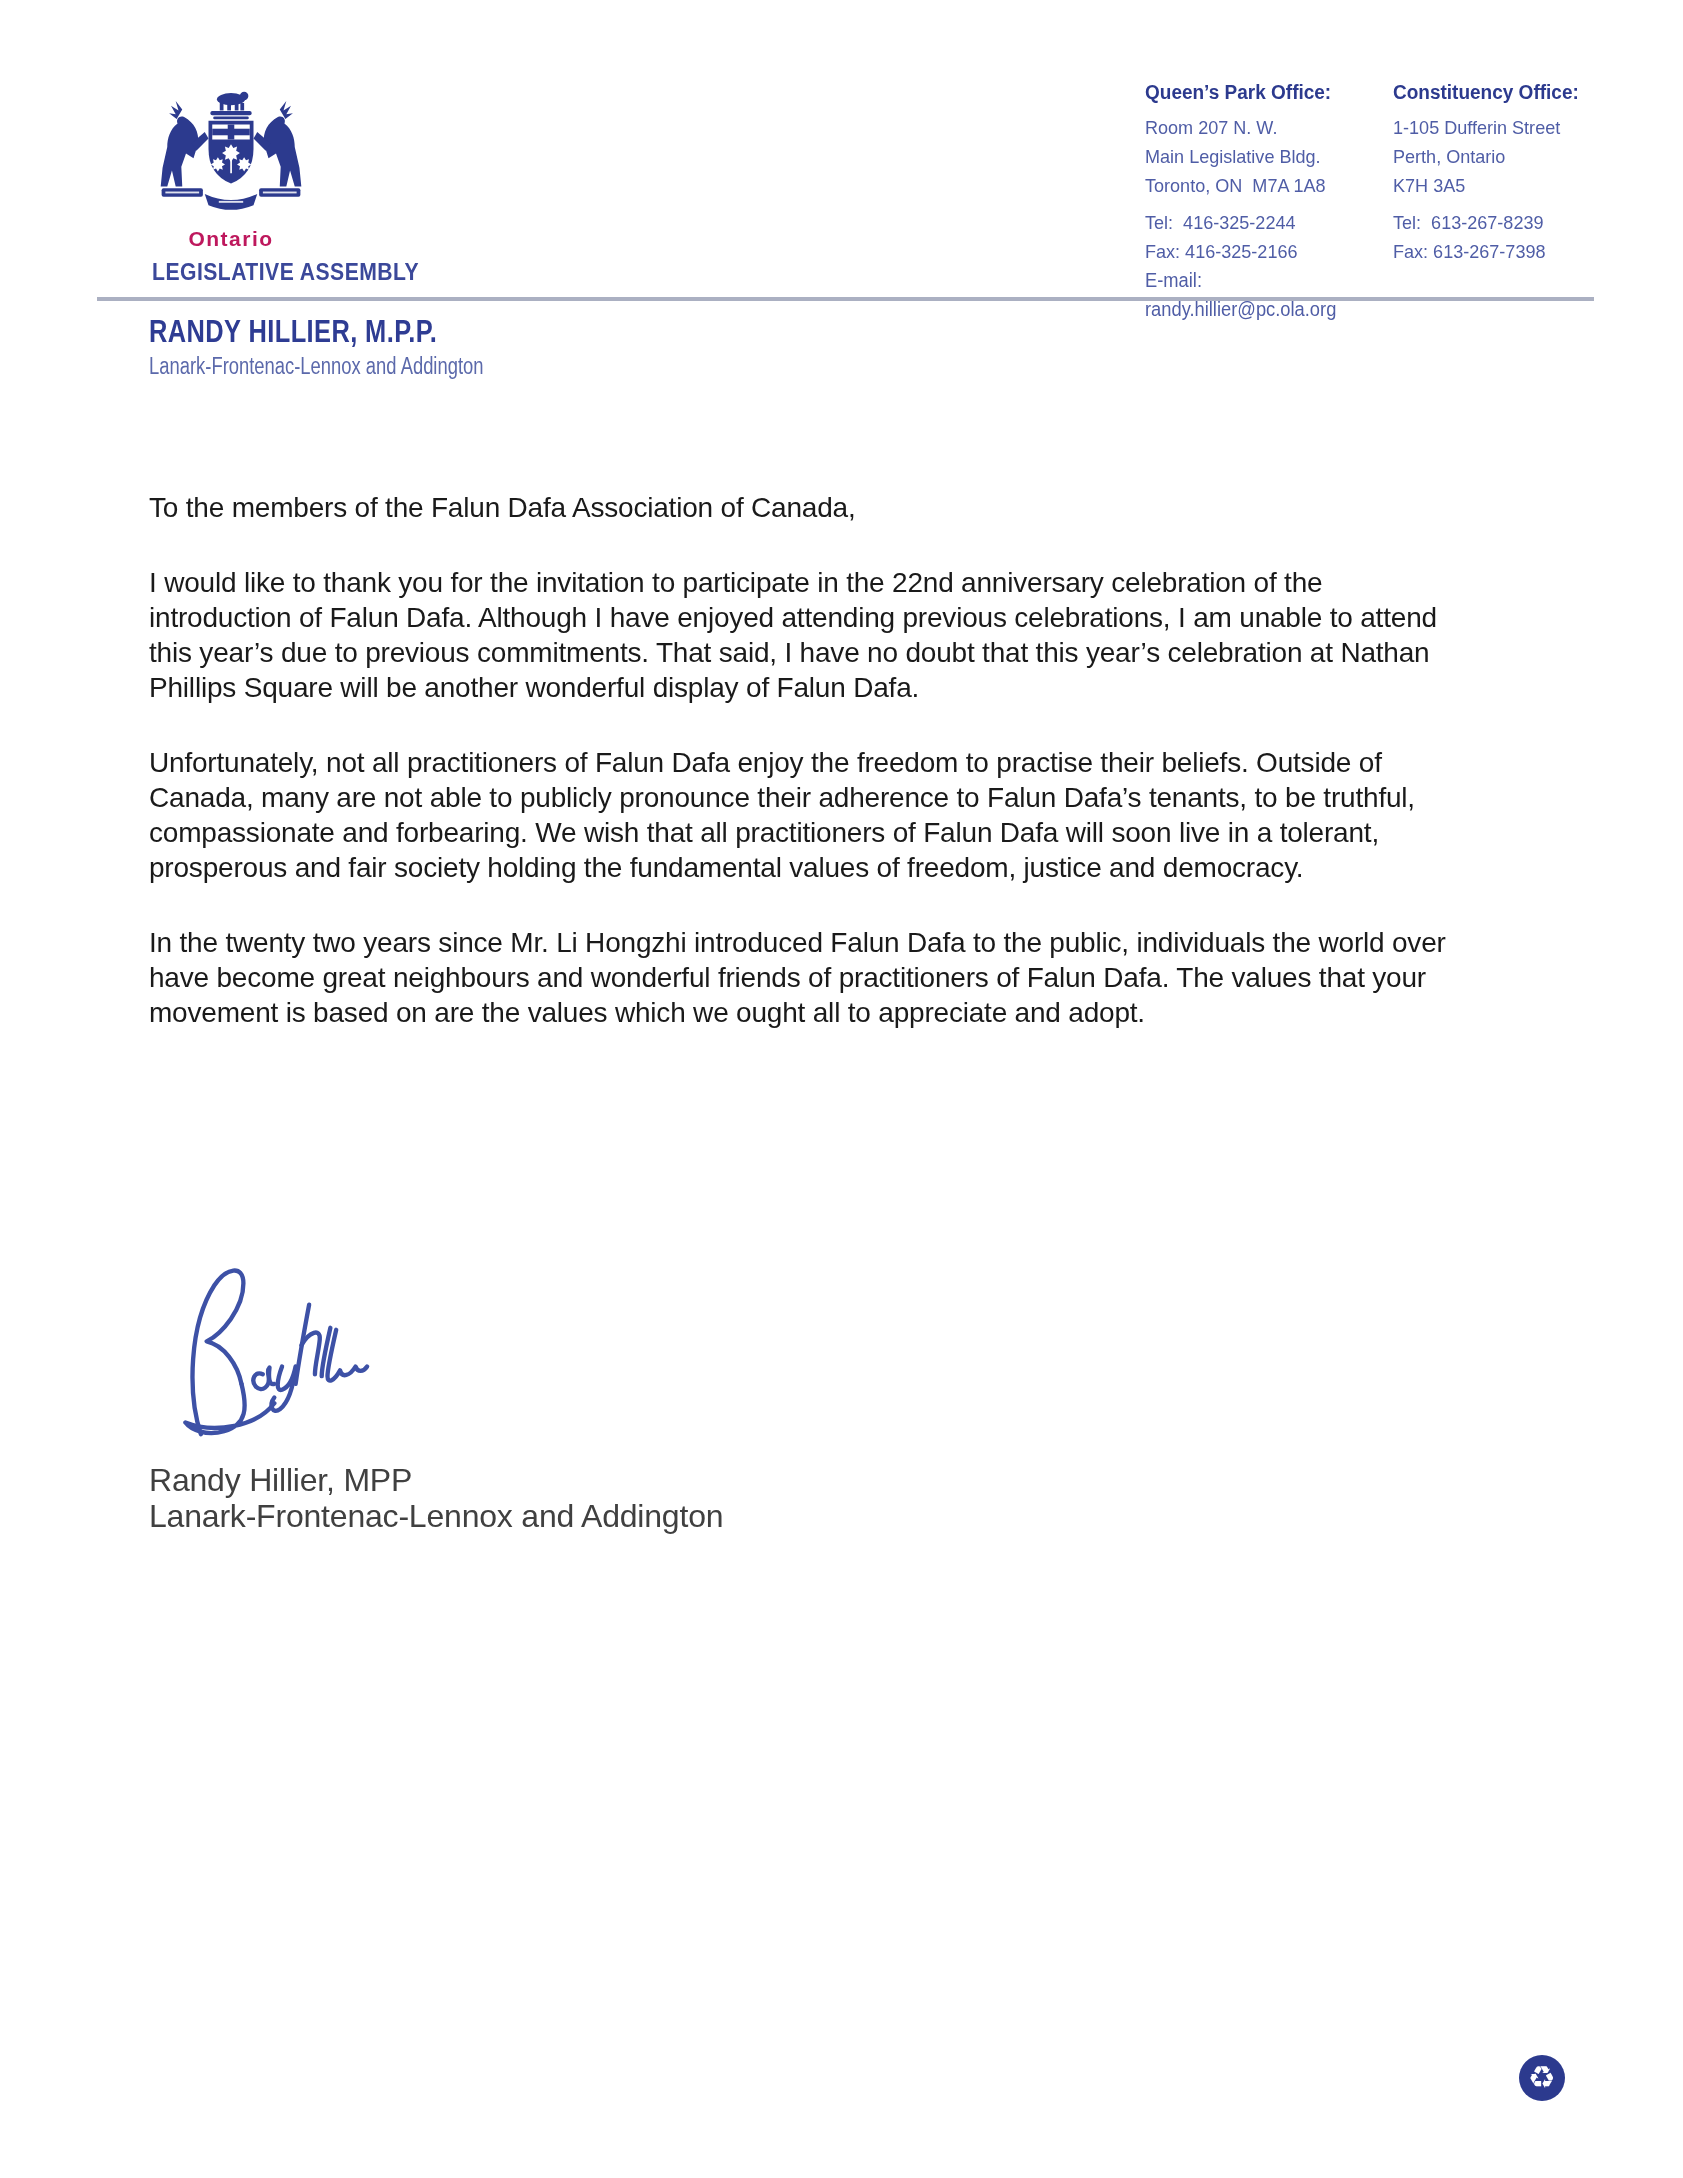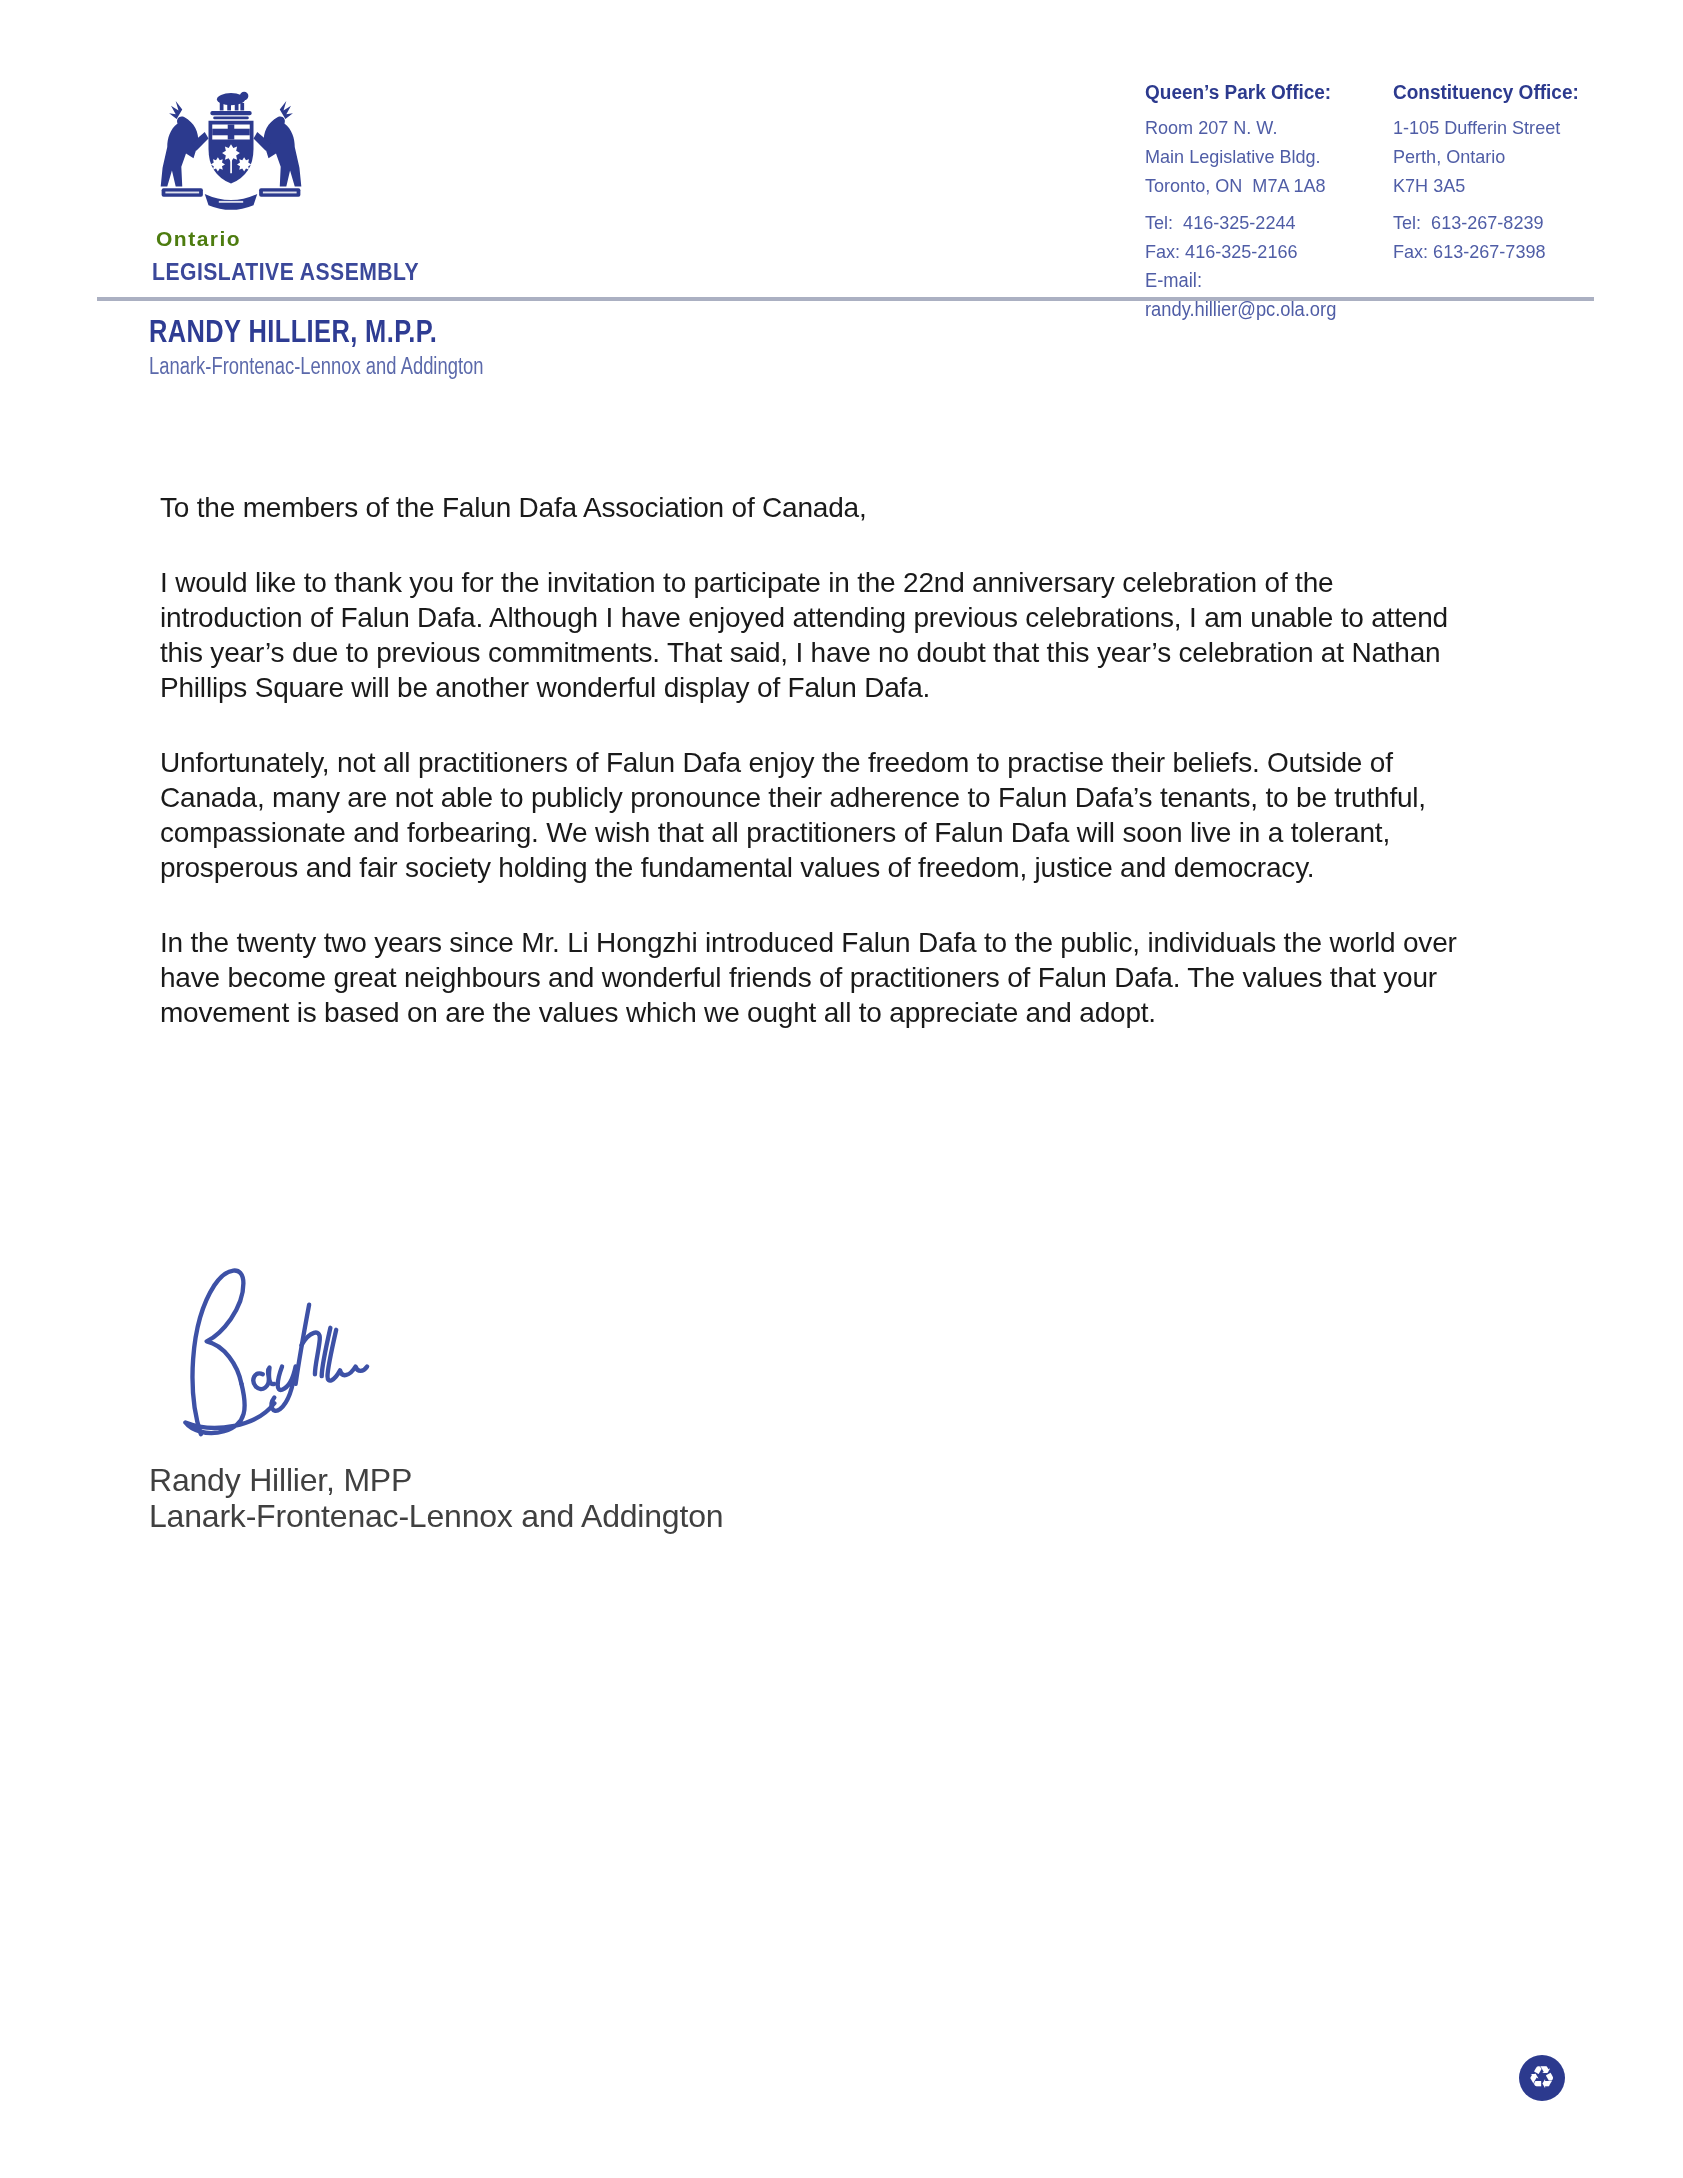--- a/index.html
+++ b/index.html
@@ -5,22 +5,22 @@
   html,body{margin:0;padding:0;background:#e8e8e8;}
   .page{
     position:relative;width:1683px;height:2178px;background:#ffffff;
     margin:0 auto;overflow:hidden;
     font-family:"Liberation Sans",sans-serif;
   }
   
   .crest-wrap{position:absolute;left:156px;top:85px;width:150px;height:139px;}
   .crest-wrap svg{width:100%;height:100%;}
   .wordmark{
-    position:absolute;left:156px;top:227px;width:150px;text-align:left;
-    font-size:21px;font-weight:700;color:#4d7c0f;letter-spacing:1.5px;
+    position:absolute;left:156px;top:227px;width:150px;text-align:center;
+    font-size:21px;font-weight:700;color:#be185d;letter-spacing:1.5px;
   }
   .assembly{
     position:absolute;left:152px;top:259px;font-size:23px;font-weight:700;
     color:#3b489a;letter-spacing:0.5px;transform:scaleX(.92);transform-origin:left top;
     white-space:nowrap;
   }
   .office{
     position:absolute;top:81px;width:248px;
     transform:scaleX(.95);transform-origin:left top;
   }
@@ -36,21 +36,21 @@
     color:#2e3c93;letter-spacing:0.5px;transform:scaleX(.82);transform-origin:left top;
     white-space:nowrap;
   }
   .member-riding{
     position:absolute;left:149px;top:353px;font-size:23px;color:#5b69ab;
     transform:scaleX(.8);transform-origin:left top;white-space:nowrap;
   }
   
   .body{
     position:absolute;left:149px;top:490px;width:1445px;
-    font-size:28px;line-height:35px;color:#1a1a1a;letter-spacing:-0.2px;margin-left:11px;
+    font-size:28px;line-height:35px;color:#1a1a1a;letter-spacing:-0.2px;
   }
   .body p{margin:0 0 40px 0;white-space:pre-wrap;}
   .signature-wrap{position:absolute;left:168px;top:1231px;width:203px;height:213px;}
   .signature-wrap svg{width:100%;height:100%;}
   .signoff{
     position:absolute;left:149px;top:1462px;font-size:32px;line-height:36px;
     color:#404040;letter-spacing:-0.2px;
   }
   .recycle{position:absolute;left:1517px;top:2053px;width:50px;height:50px;}
   .recycle svg{width:100%;height:100%;}

